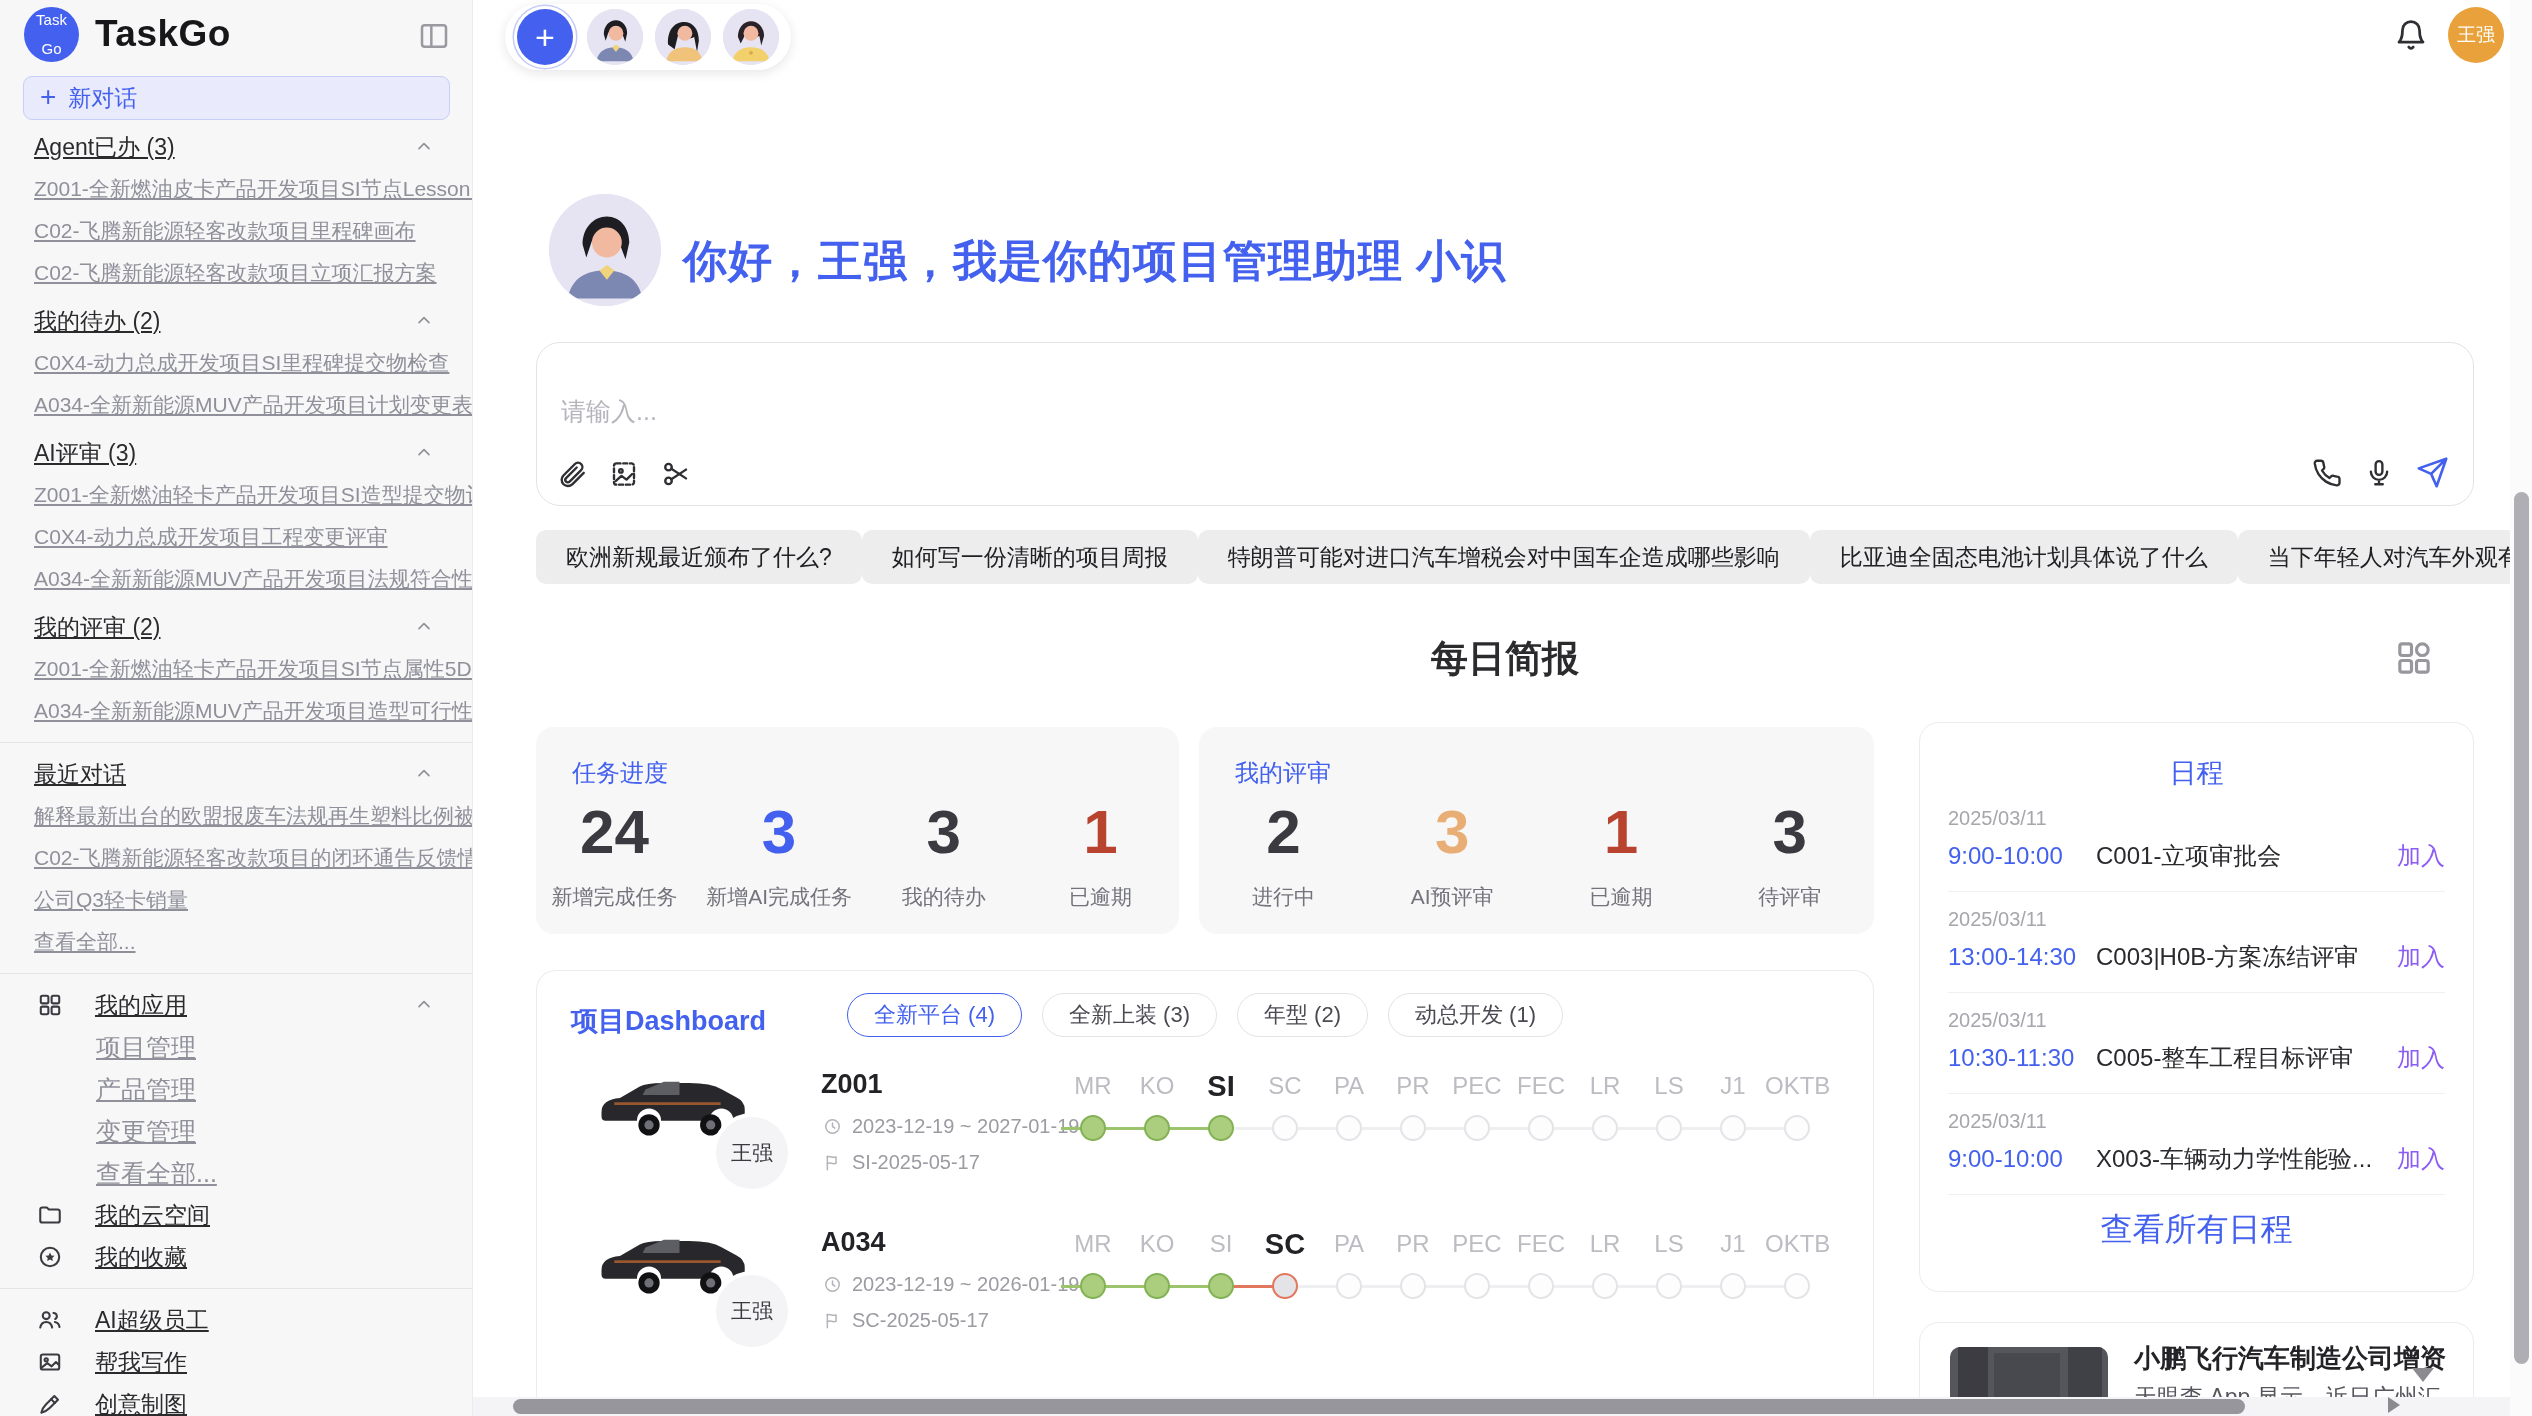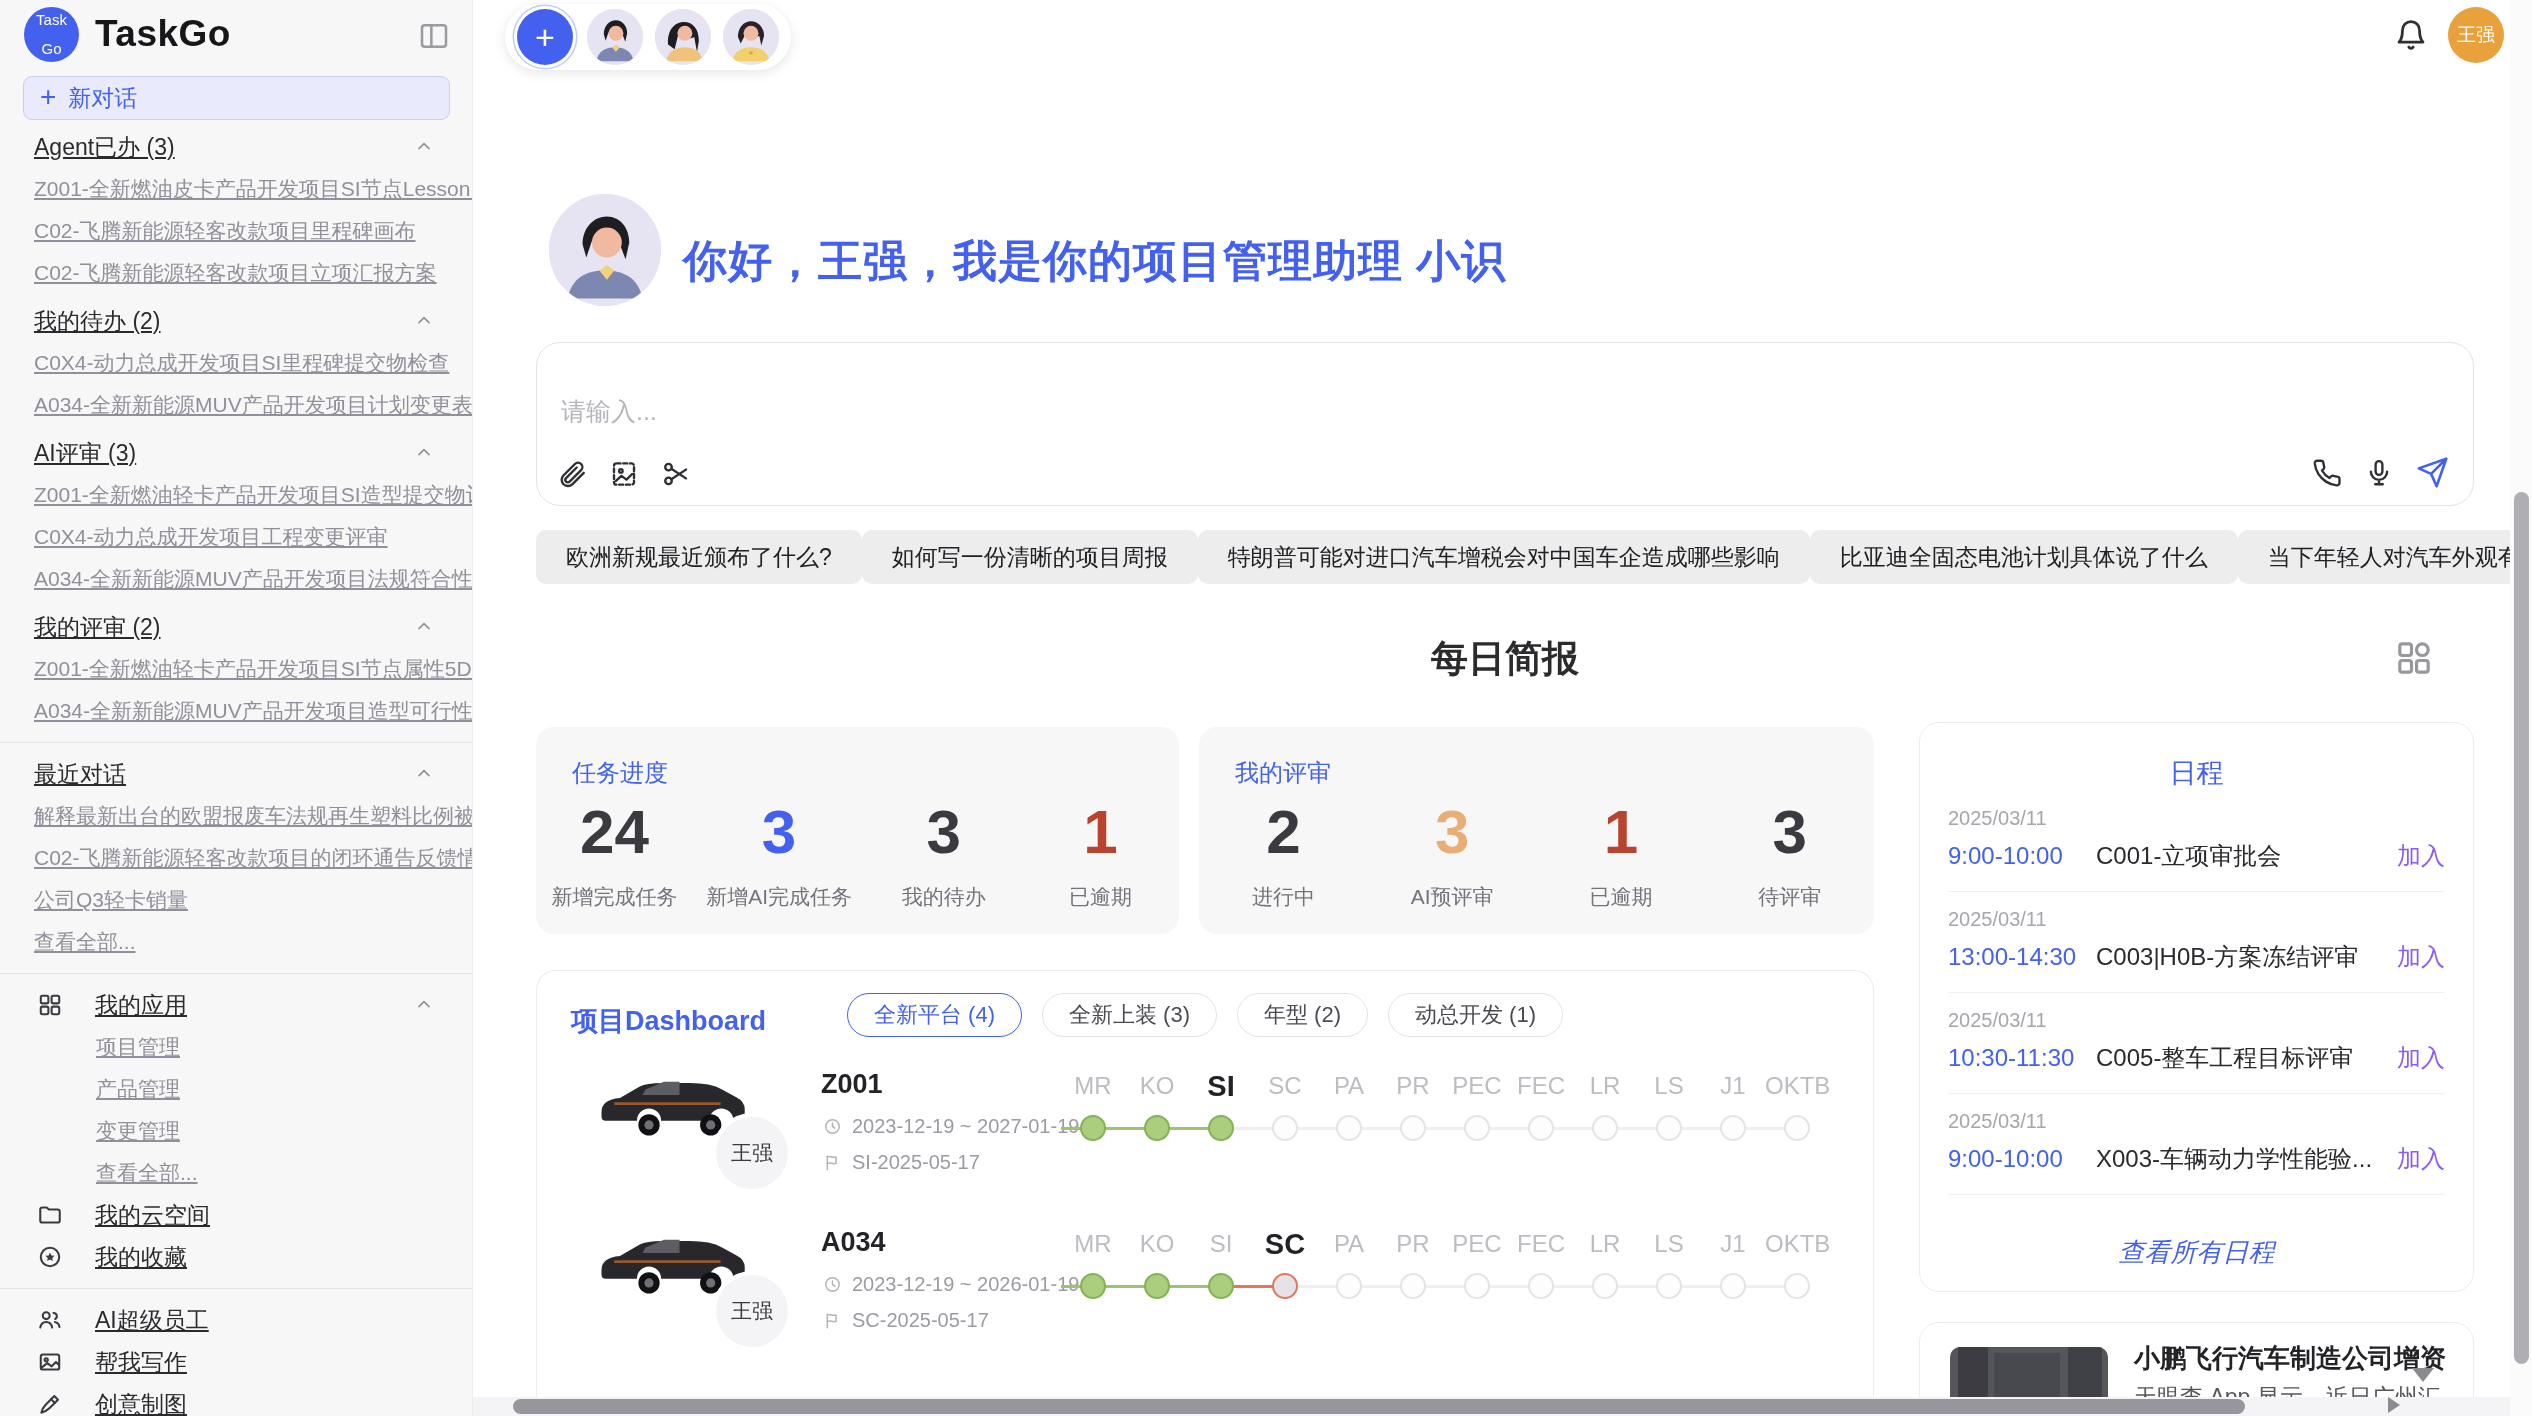--- a/index.html
+++ b/index.html
@@ -18,21 +18,21 @@
   .panel-toggle { position:absolute; right:22px; top:20px; width:32px; height:28px; color:#9a9aa0; cursor:pointer; }
   .new-chat { display:flex; align-items:center; margin:8px 23px 0; height:44px; width:427px; background:#e9ebfc; border:1px solid #c7cef7; border-radius:9px; color:#4361ee; font-size:23px; padding:0 16px; cursor:pointer; }
   .new-chat .plus { font-size:28px; margin-right:12px; font-weight:400; margin-top:-3px; }
   .sb-row { height:42px; display:flex; align-items:center; padding:0 38px 0 34px; white-space:nowrap; overflow:hidden;text-decoration:underline; }
   .sb-sec { justify-content:space-between; color:#2b2b2e; font-size:23px; font-weight:500; margin-top:6px; }
   .sb-item { color:#90909a; font-size:21px; cursor:pointer; }
   .chev { width:20px; height:20px; color:#8e8e95; flex:none; }
   .sb-div { border-top:1px solid #e4e4e7; margin:10px 0; }
   .sb-app { padding-left:37px; color:#2b2b2e; font-size:23px; }
   .sb-app .aicon { width:26px; height:26px; margin-right:32px; color:#3a3a40; flex:none; }
-  .sb-sub { padding-left:96px; color:#90909a; font-size:21px; cursor:pointer; }
+  .sb-sub { padding-left:96px; color:#90909a; font-size:25px; cursor:pointer; }
   .sb-app .lbl { flex:1; }
 
   
   .avatars { position:absolute; left:505px; top:4px; height:66px; background:#fff; border-radius:33px; box-shadow:0 3px 12px rgba(0,0,0,.10); display:flex; align-items:center; gap:12px; padding:0 12px; }
   .av { width:56px; height:56px; border-radius:50%; overflow:hidden; background:#e6e4f2; cursor:pointer; flex:none; }
   .av-plus { background:#4361ee; color:#fff; display:flex; align-items:center; justify-content:center; font-size:34px; font-weight:300; box-shadow:0 0 0 3px #fff,0 0 0 4.5px #c3cbf6; margin-right:2px; }
   .bell { position:absolute; right:104px; top:18px; width:34px; height:34px; color:#2e2e33; cursor:pointer; }
   .user-chip { position:absolute; right:28px; top:7px; width:56px; height:56px; border-radius:50%; background:#e9a23b; color:#fff; display:flex; align-items:center; justify-content:center; font-size:19px; cursor:pointer; }
 
   
@@ -97,21 +97,21 @@
   
   .sched { position:absolute; left:1919px; top:722px; width:555px; height:570px; border:1.5px solid #ececef; border-radius:20px; background:#fff; }
   .sched-title { text-align:center; margin-top:32px; font-size:27px; color:#4361ee; }
   .sentry { padding:16px 28px 0; height:86px; }
   .sdate { font-size:20px; color:#a6a6ac; }
   .srow { display:flex; align-items:center; margin-top:10px; }
   .stime { width:148px; font-size:24px; color:#4361ee; flex:none; }
   .sname { flex:1; font-size:24px; color:#2a2a2e; white-space:nowrap; overflow:hidden; }
   .sjoin { font-size:24px; color:#8b5cf6; cursor:pointer; flex:none; margin-left:12px;text-align:right; }
   .sdiv { border-top:1px solid #f0f0f2; margin:14px 28px 0; }
-  .sched-footer { text-align:center; margin-top:40px; font-size:26px; color:#4361ee; cursor:pointer;font-style:italic; }
+  .sched-footer { text-align:center; margin-top:13px; font-size:32px; color:#4361ee; cursor:pointer; }
 
   
   .news { position:absolute; left:1919px; top:1322px; width:555px; height:180px; border:1.5px solid #ececef; border-radius:20px; background:#fff; overflow:hidden; }
   .news-img { position:absolute; left:30px; top:24px; width:158px; height:110px; border-radius:10px; overflow:hidden; }
   .news-title { position:absolute; left:214px; top:18px; width:320px; font-size:26px; font-weight:700; color:#232327; }
   .news-excerpt { position:absolute; left:214px; top:58px; width:320px; font-size:23px; color:#55555c; line-height:32px; }
 
   
   .vtrack { position:absolute; right:0; top:0; width:22px; height:1416px; background:#fbfbfc; }
   .vthumb { position:absolute; right:3px; top:492px; width:15px; height:872px; background:#aeaeb4; border-radius:8px; }

